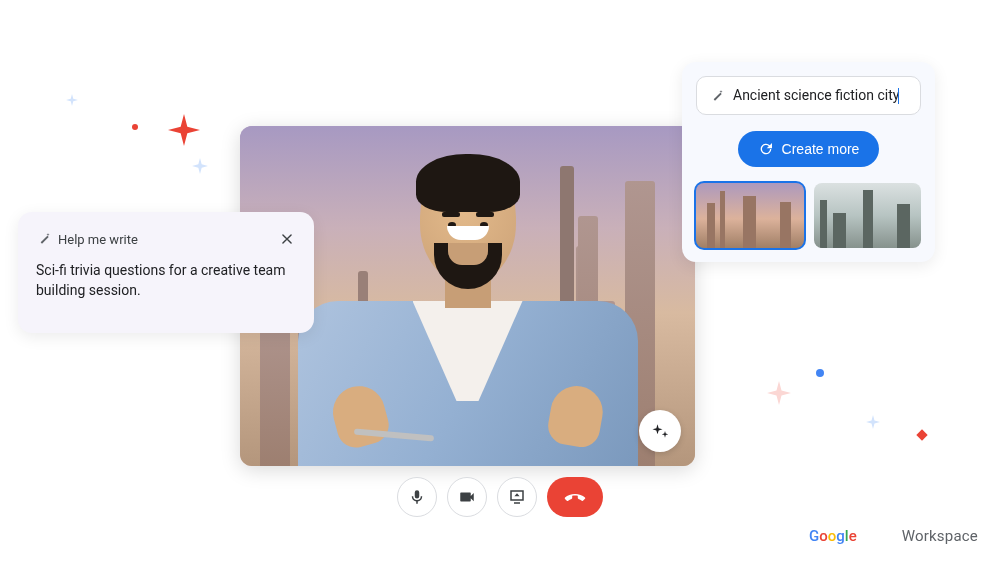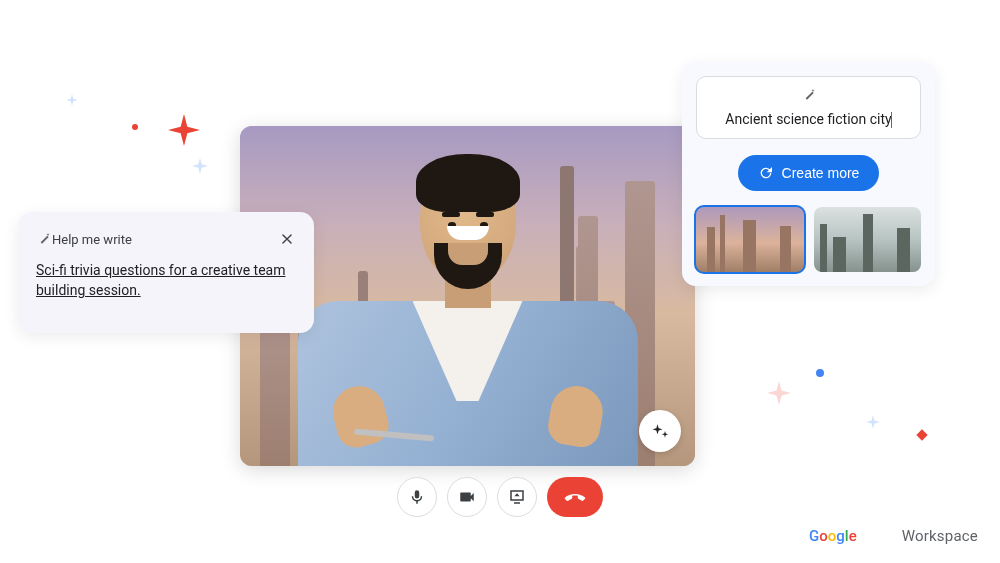--- a/index.html
+++ b/index.html
@@ -137,21 +137,21 @@
       left: 18px;
       width: 296px;
       background: #f6f4fb;
       border-radius: 14px;
       padding: 18px 18px 16px 18px;
       box-shadow: 0 4px 16px rgba(0,0,0,0.08);
     }
     .help-header {
       display: flex;
       align-items: center;
-      gap: 0;
+      gap: 6px;
       margin-bottom: 12px;
     }
     .help-title {
       font-size: 13px;
       color: #3c4043;
       flex: 1;
     }
     .close-btn {
       width: 18px;
       height: 18px;
@@ -161,21 +161,20 @@
       cursor: pointer;
       color: #3c4043;
       font-size: 18px;
       line-height: 1;
     }
     .help-body {
       font-size: 14px;
       line-height: 1.45;
       color: #202124;
       margin-bottom: 16px;
-      text-decoration: underline;
     }
     .primary-btn {
       background: #1a73e8;
       color: #fff;
       border: none;
       border-radius: 22px;
       padding: 10px 22px;
       font-size: 14px;
       font-weight: 500;
       cursor: pointer;
@@ -198,21 +197,20 @@
     }
     .prompt-input {
       display: flex;
       align-items: center;
       gap: 8px;
       background: #fff;
       border: 1px solid #dadce0;
       border-radius: 10px;
       padding: 10px 12px;
       margin-bottom: 16px;
-      flex-direction: column;
     }
     .prompt-text {
       font-size: 14px;
       color: #202124;
       flex: 1;
     }
     .text-cursor {
       display: inline-block;
       width: 1px;
       height: 16px;

